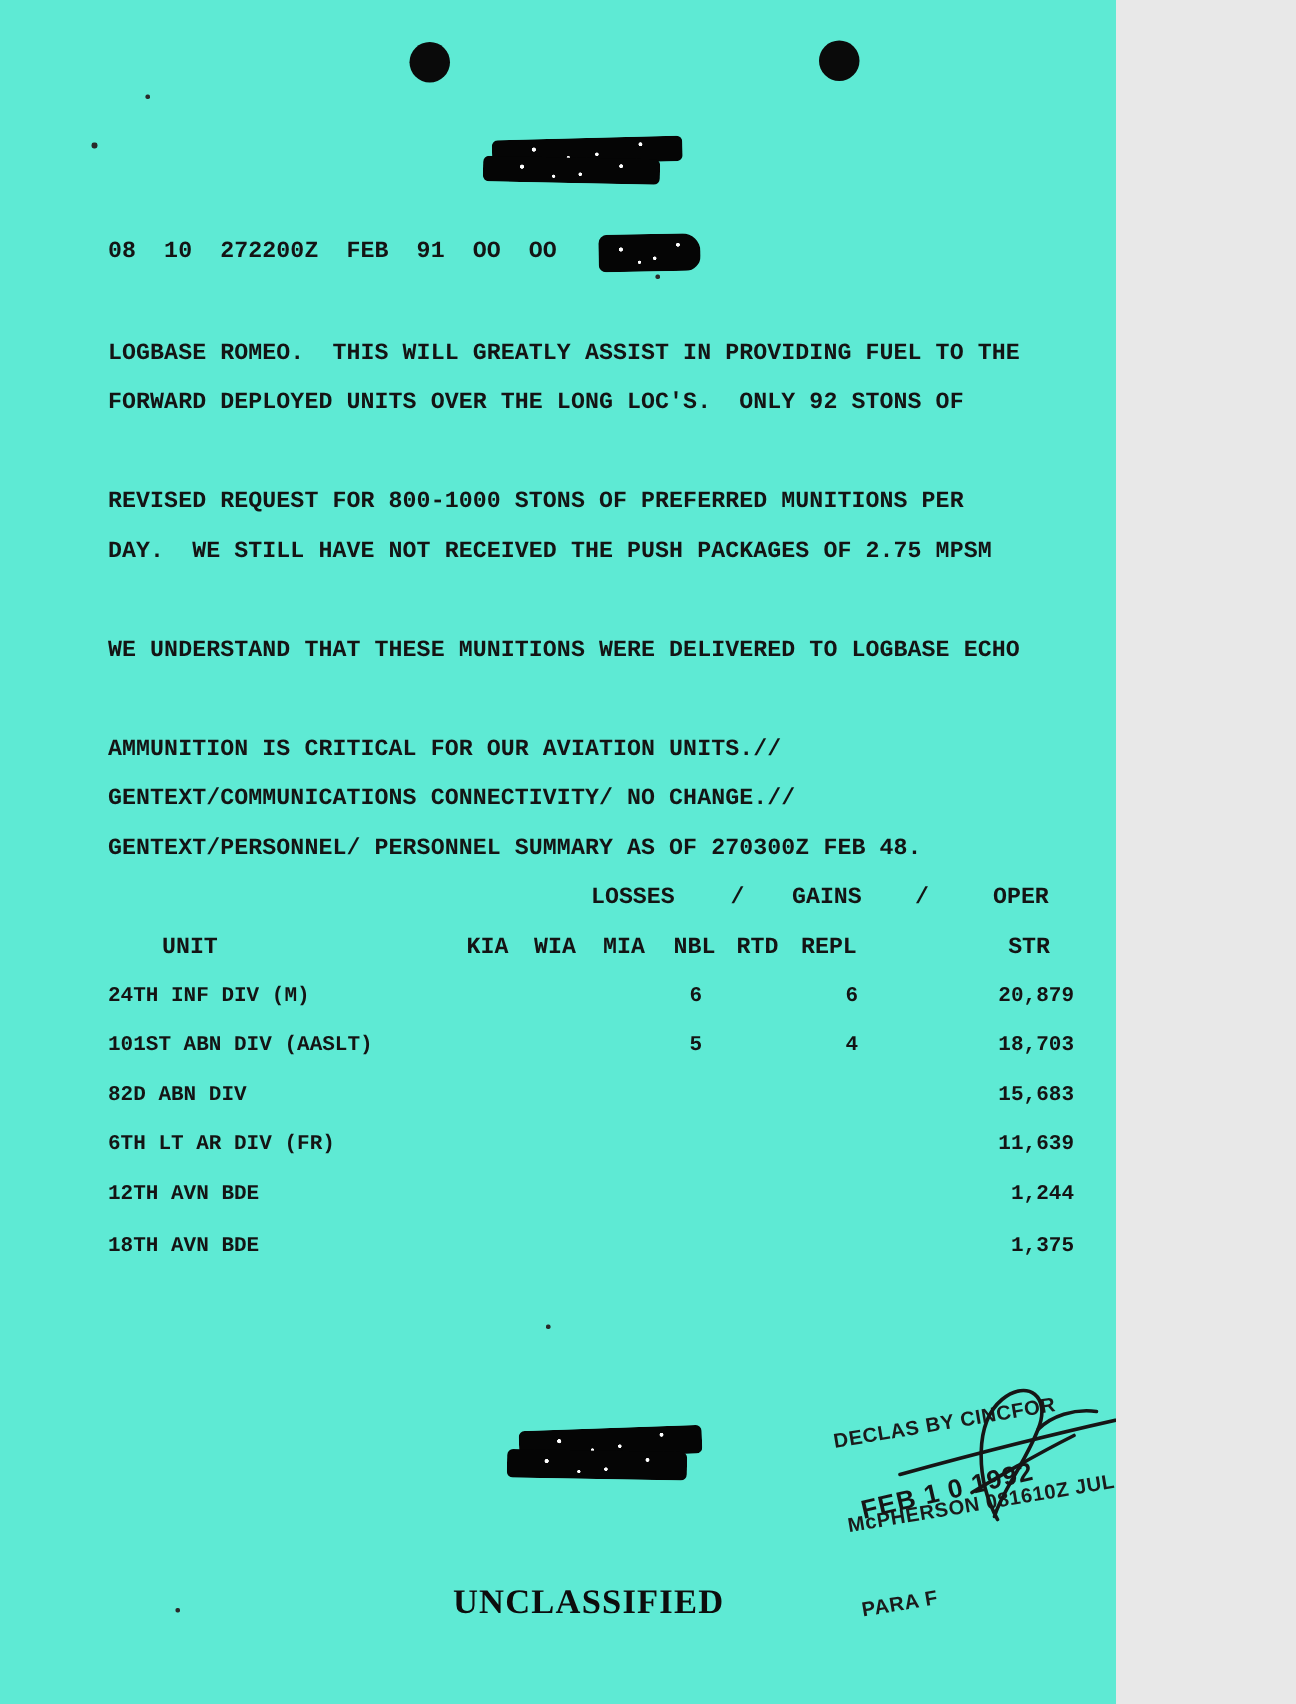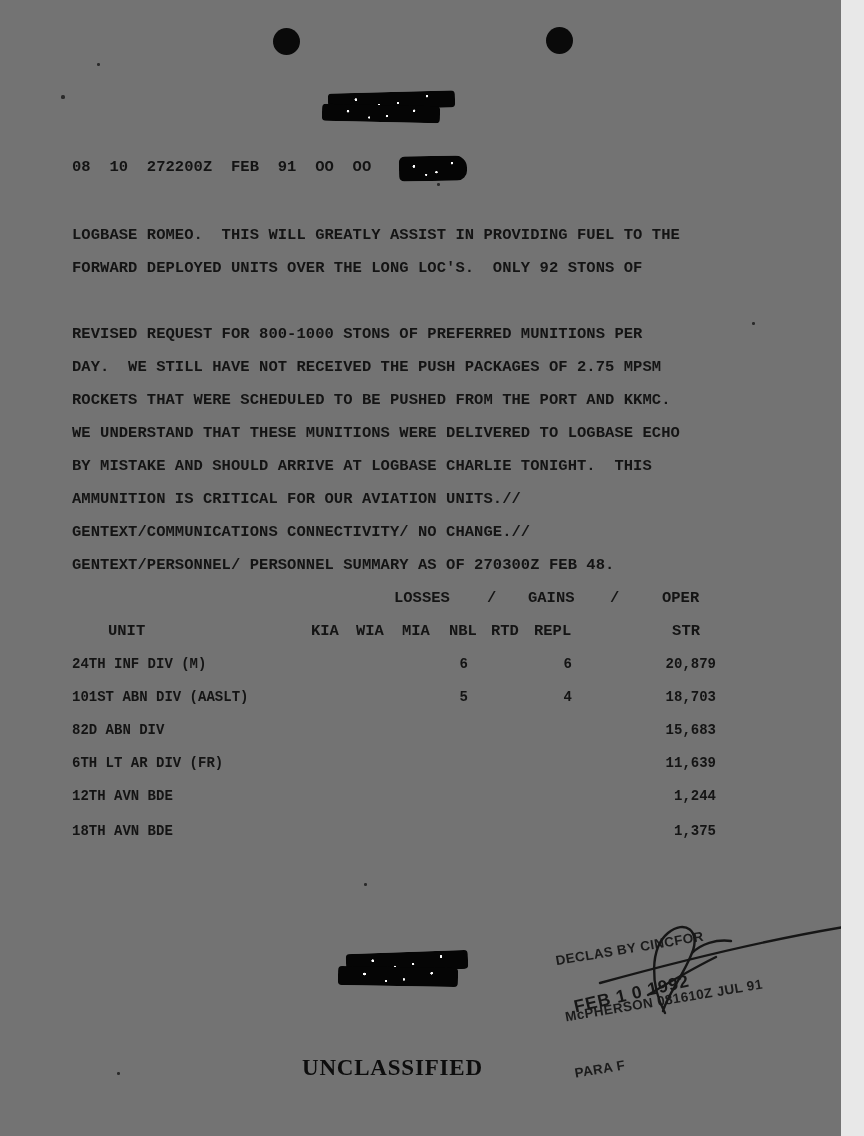--- a/index.html
+++ b/index.html
@@ -1,19 +1,19 @@
 <!DOCTYPE html>
 <html><head>
 <meta charset="utf-8">
 <style>
   html,body{margin:0;padding:0;background:#e8e8e8;}
   .page{
     position:relative;
-    width:841px;height:1136px;
-    background:#737373;
+    width:744px;height:1136px;
+    background:#5eead4;
     overflow:hidden;
     font-family:"Liberation Mono","DejaVu Sans Mono",monospace;
     font-weight:bold;
     color:#141414;
   }
   .line{
     position:absolute;
     left:72px;
     white-space:pre;
     font-size:15.5px;
@@ -83,23 +83,21 @@
   </div>
 
   <div class="line" style="top:156px;">08  10  272200Z  FEB  91  OO  OO</div>
 
   <div class="stroke" style="left:399px;top:156px;width:68px;height:25px;border-radius:6px 12px 10px 5px;transform:rotate(-1deg);"></div>
 
   <div class="line" style="top:224px;">LOGBASE ROMEO.  THIS WILL GREATLY ASSIST IN PROVIDING FUEL TO THE</div>
   <div class="line" style="top:257px;">FORWARD DEPLOYED UNITS OVER THE LONG LOC'S.  ONLY 92 STONS OF</div>
   <div class="line" style="top:323px;">REVISED REQUEST FOR 800-1000 STONS OF PREFERRED MUNITIONS PER</div>
   <div class="line" style="top:356px;">DAY.  WE STILL HAVE NOT RECEIVED THE PUSH PACKAGES OF 2.75 MPSM</div>
-  <div class="line" style="top:389px;">ROCKETS THAT WERE SCHEDULED TO BE PUSHED FROM THE PORT AND KKMC.</div>
   <div class="line" style="top:422px;">WE UNDERSTAND THAT THESE MUNITIONS WERE DELIVERED TO LOGBASE ECHO</div>
-  <div class="line" style="top:455px;">BY MISTAKE AND SHOULD ARRIVE AT LOGBASE CHARLIE TONIGHT.  THIS</div>
   <div class="line" style="top:488px;">AMMUNITION IS CRITICAL FOR OUR AVIATION UNITS.//</div>
   <div class="line" style="top:521px;text-align:right;">GENTEXT/COMMUNICATIONS CONNECTIVITY/ NO CHANGE.//</div>
   <div class="line" style="top:554px;">GENTEXT/PERSONNEL/ PERSONNEL SUMMARY AS OF 270300Z FEB 48.</div>
 
   <div>
 
     <div class="trow" style="top:587px;padding-left:19px;">
       <span class="hdr-label" style="left:394px;">LOSSES</span>
       <span class="hdr-label" style="left:487px;">/</span>
       <span class="hdr-label" style="left:528px;">GAINS</span>

